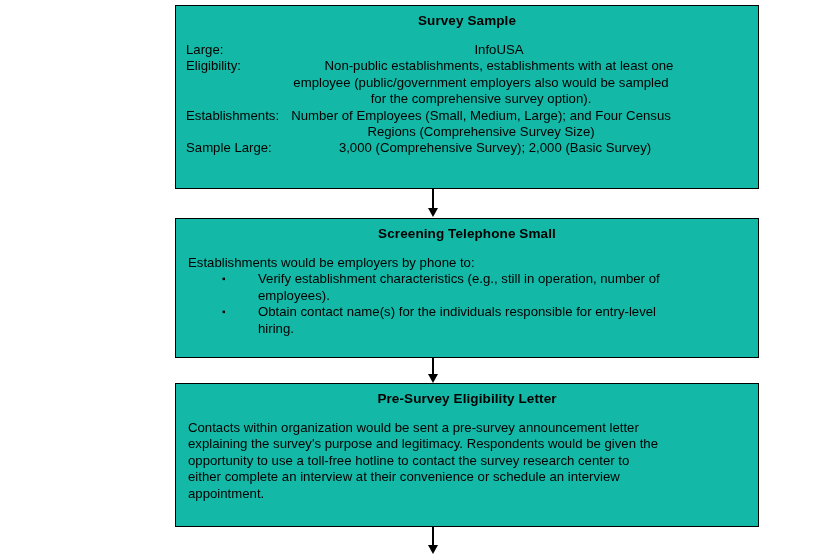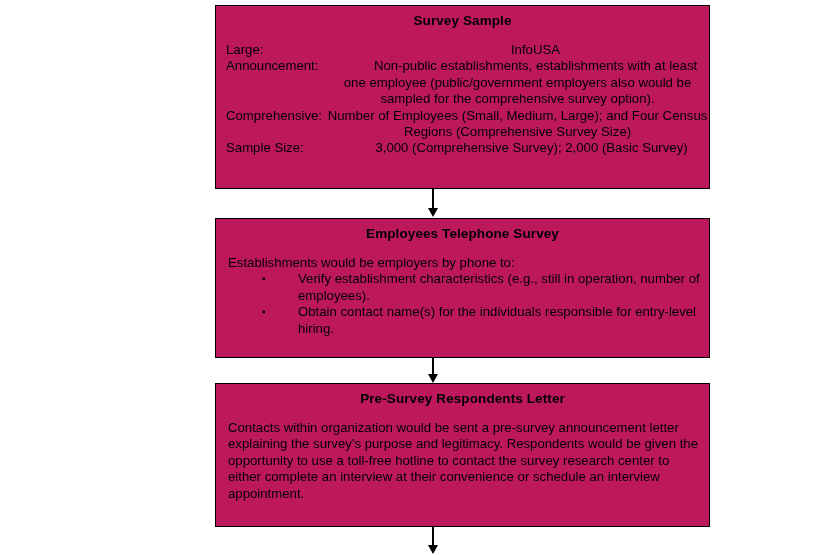--- a/index.html
+++ b/index.html
@@ -21,25 +21,24 @@
     left: 0;
     top: 0;
     width: 829px;
     height: 555px;
   }
 
   
   .node-box {
     position: absolute;
     left: 175px;
-    width: 495px;
+    width: 584px;
     box-sizing: border-box;
     border: 1.6px solid #000000;
-    background: #be185d;
-    margin-left: 40px;
+    background: #14b8a6;
   }
   #box-survey-sample   { top: 5px;   height: 184px; }
   #box-screening       { top: 218px; height: 140px; }
   #box-presurvey       { top: 383px; height: 144px; }
 
   .node-title {
     text-align: center;
     font-weight: bold;
     font-size: 13.5px;
     line-height: 16px;
@@ -151,43 +150,43 @@
   <div class="node-box" id="box-survey-sample">
     <div class="node-title">Survey Sample</div>
     <div class="node-body">
       <table class="def-table">
         <tbody>
             <tr>
           <td class="def-label">Large:</td>
           <td class="def-value indent-val">InfoUSA</td>
         </tr>
         <tr>
-          <td class="def-label">Announcement:</td>
+          <td class="def-label">Eligibility:</td>
           <td class="def-value indent-val">Non-public establishments, establishments with at least one employee (public/government employers also would be sampled for the comprehensive survey option).</td>
         </tr>
         <tr>
-          <td class="def-label">Comprehensive:</td>
+          <td class="def-label">Establishments:</td>
           <td class="def-value">Number of Employees (Small, Medium, Large); and Four Census Regions (Comprehensive Survey Size)</td>
         </tr>
         <tr>
-          <td class="def-label">Sample Size:</td>
+          <td class="def-label">Sample Large:</td>
           <td class="def-value indent-val-small">3,000 (Comprehensive Survey); 2,000 (Basic Survey)</td>
         </tr>
       </tbody>
         </table>
     </div>
   </div>
 
   <div class="connector" id="arrow-1">
     <div class="stem"></div>
     <div class="head"></div>
   </div>
 
   <div class="node-box" id="box-screening">
-    <div class="node-title">Employees Telephone Survey</div>
+    <div class="node-title">Screening Telephone Small</div>
     <div class="node-body">
       <p class="para">Establishments would be employers by phone to:</p>
       <ul class="bullet-list">
         <li class="bullet-item">
           <span class="bullet-glyph">▪</span>
           <span>Verify establishment characteristics (e.g., still in operation, number of employees).</span>
         </li>
         <li class="bullet-item">
           <span class="bullet-glyph">▪</span>
           <span>Obtain contact name(s) for the individuals responsible for entry-level hiring.</span>
@@ -195,21 +194,21 @@
       </ul>
     </div>
   </div>
 
   <div class="connector" id="arrow-2">
     <div class="stem"></div>
     <div class="head"></div>
   </div>
 
   <div class="node-box" id="box-presurvey">
-    <div class="node-title">Pre-Survey Respondents Letter</div>
+    <div class="node-title">Pre-Survey Eligibility Letter</div>
     <div class="node-body">
       <p class="para">Contacts within organization would be sent a pre-survey announcement letter explaining the survey's purpose and legitimacy.  Respondents would be given the opportunity to use a toll-free hotline to contact the survey research center to either complete an interview at their convenience or schedule an interview appointment.</p>
     </div>
   </div>
 
   <div class="connector" id="arrow-3">
     <div class="stem"></div>
     <div class="head"></div>
   </div>
 

